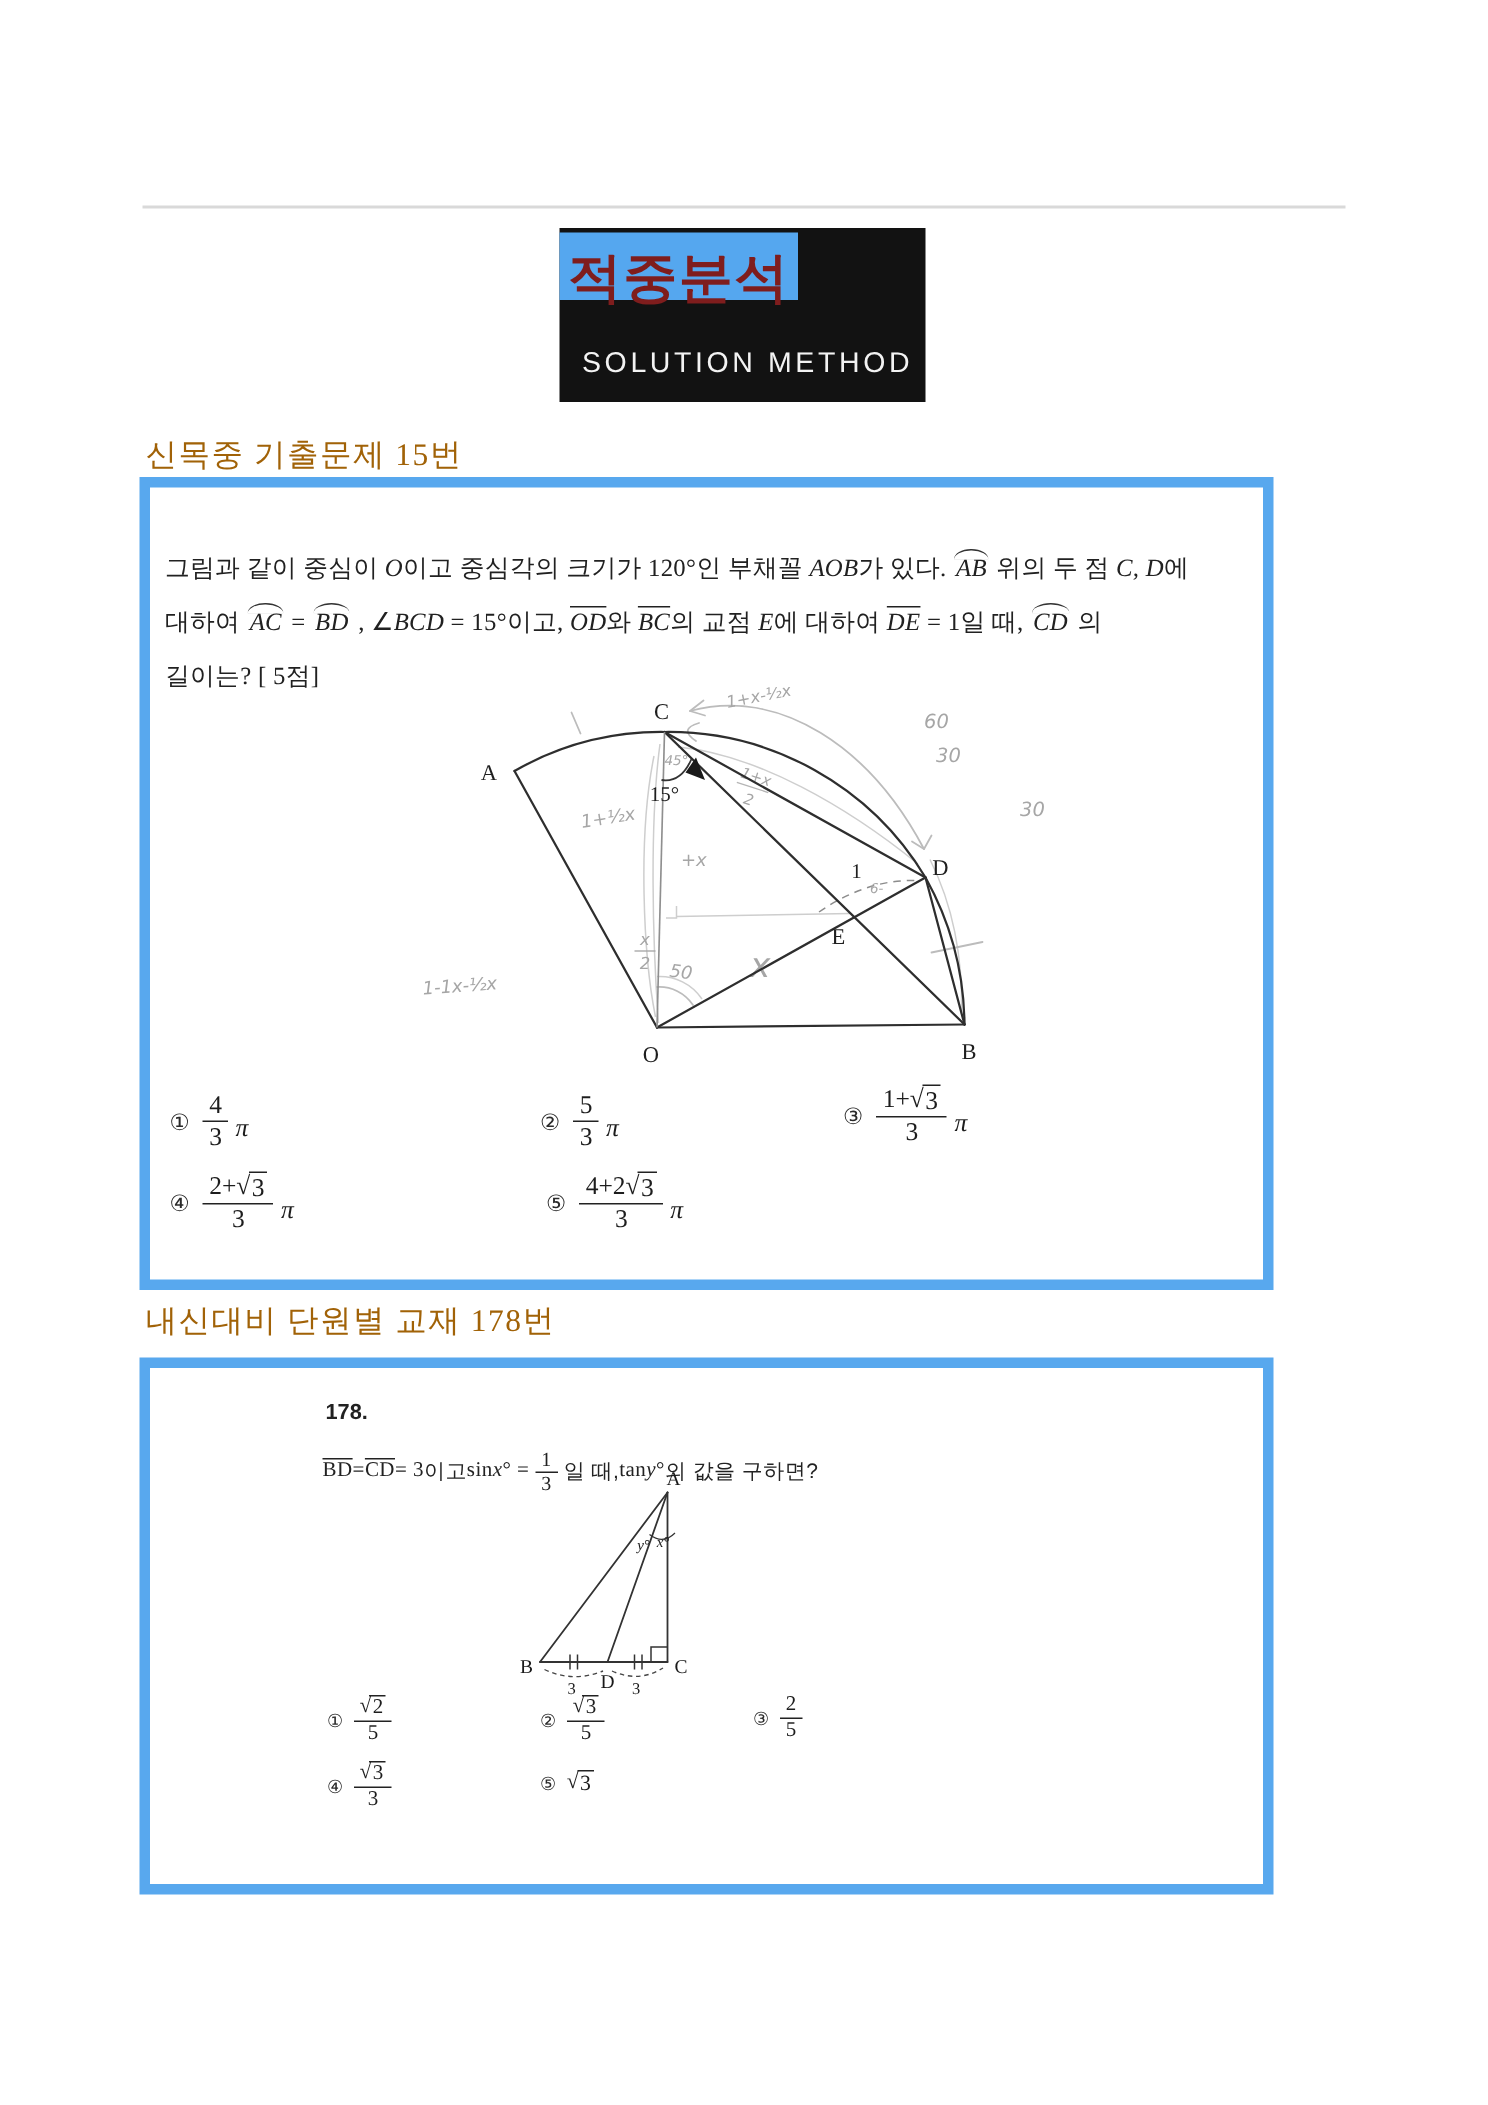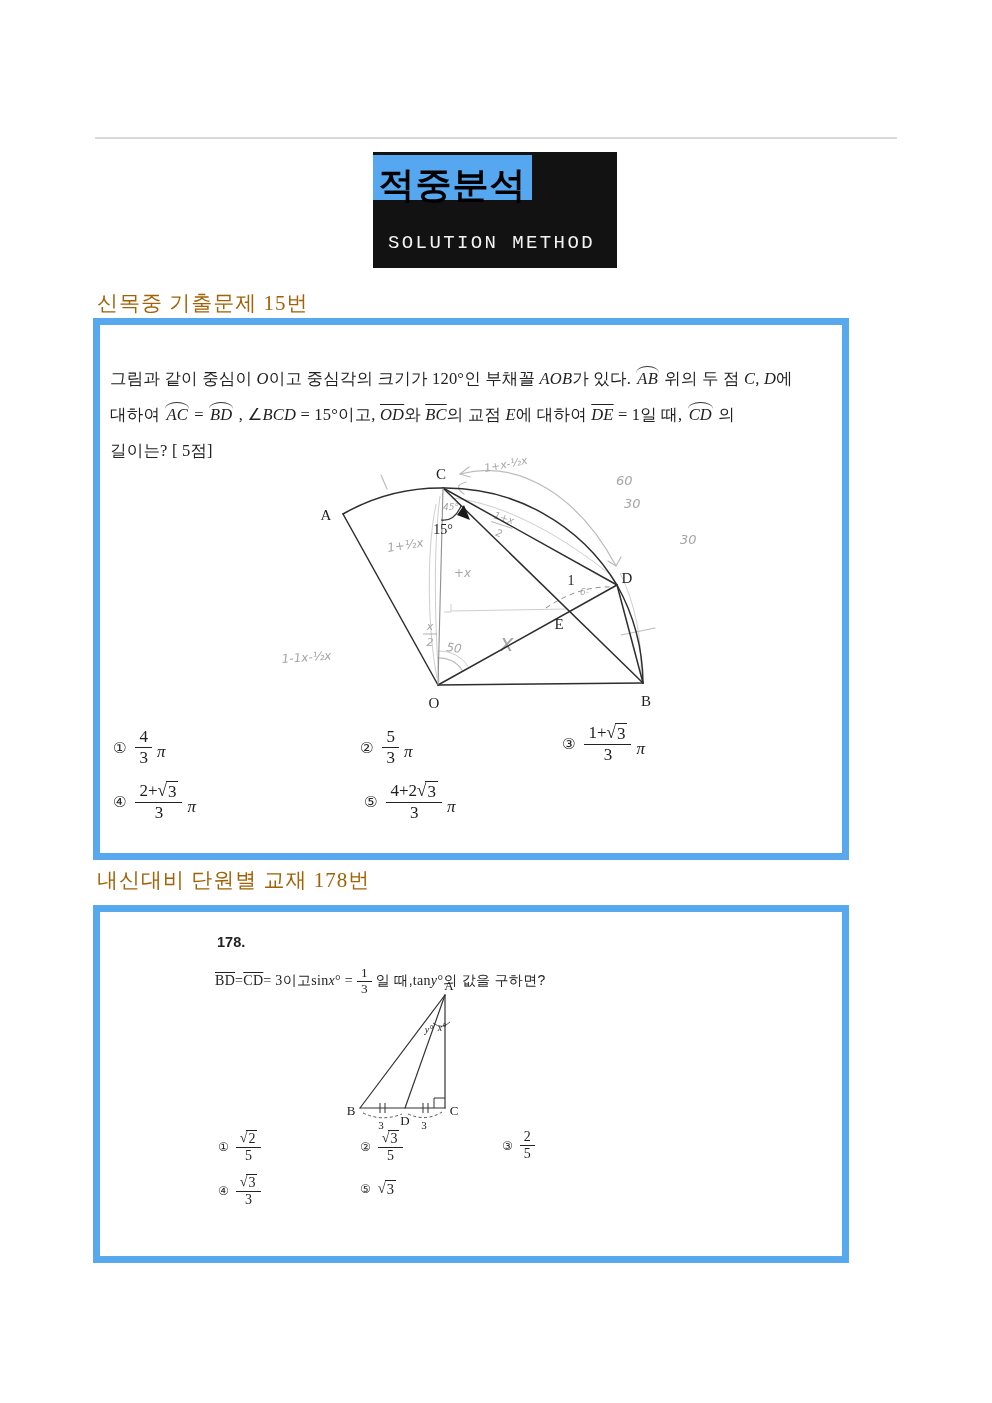--- a/index.html
+++ b/index.html
@@ -3,24 +3,24 @@
 <meta charset="utf-8">
 <style>
   html,body{margin:0;padding:0;background:#fff;}
   .page{position:relative;width:992px;height:1403px;background:#ffffff;overflow:hidden;
         font-family:"Liberation Serif",serif;color:#222;}
   .divider{position:absolute;left:95px;top:137px;width:802px;height:2px;background:#d9d9d9;}
 
   
   .logo{position:absolute;left:373px;top:152px;width:244px;height:116px;background:#121212;}
   .logo-title{position:absolute;left:0;top:3px;width:159px;height:45px;background:#55a7ef;
-              color:#000000;font-family:"Liberation Sans",sans-serif;font-weight:bold;
+              color:#7f1d1d;font-family:"Liberation Sans",sans-serif;font-weight:bold;
               font-size:36px;line-height:59px;text-align:center;letter-spacing:1px;}
   .logo-sub{position:absolute;left:15px;top:80px;width:229px;color:#f3f3f3;
-            font-family:Liberation Mono, monospace;font-size:19px;letter-spacing:2.4px;white-space:nowrap;}
+            font-family:Liberation Sans, sans-serif;font-size:19px;letter-spacing:2.4px;white-space:nowrap;}
 
   .sec-heading{position:absolute;font-size:21px;font-weight:normal;color:#a16207;
                letter-spacing:1px;margin:0;white-space:nowrap;}
   #heading1{left:97px;top:289px;}
   #heading2{left:97px;top:866px;}
 
   .pbox{position:absolute;left:93px;width:756px;border:7px solid #58a8ee;background:#fff;box-sizing:border-box;}
   #box1{top:318px;height:542px;}
   #box2{top:905px;height:358px;}
 

